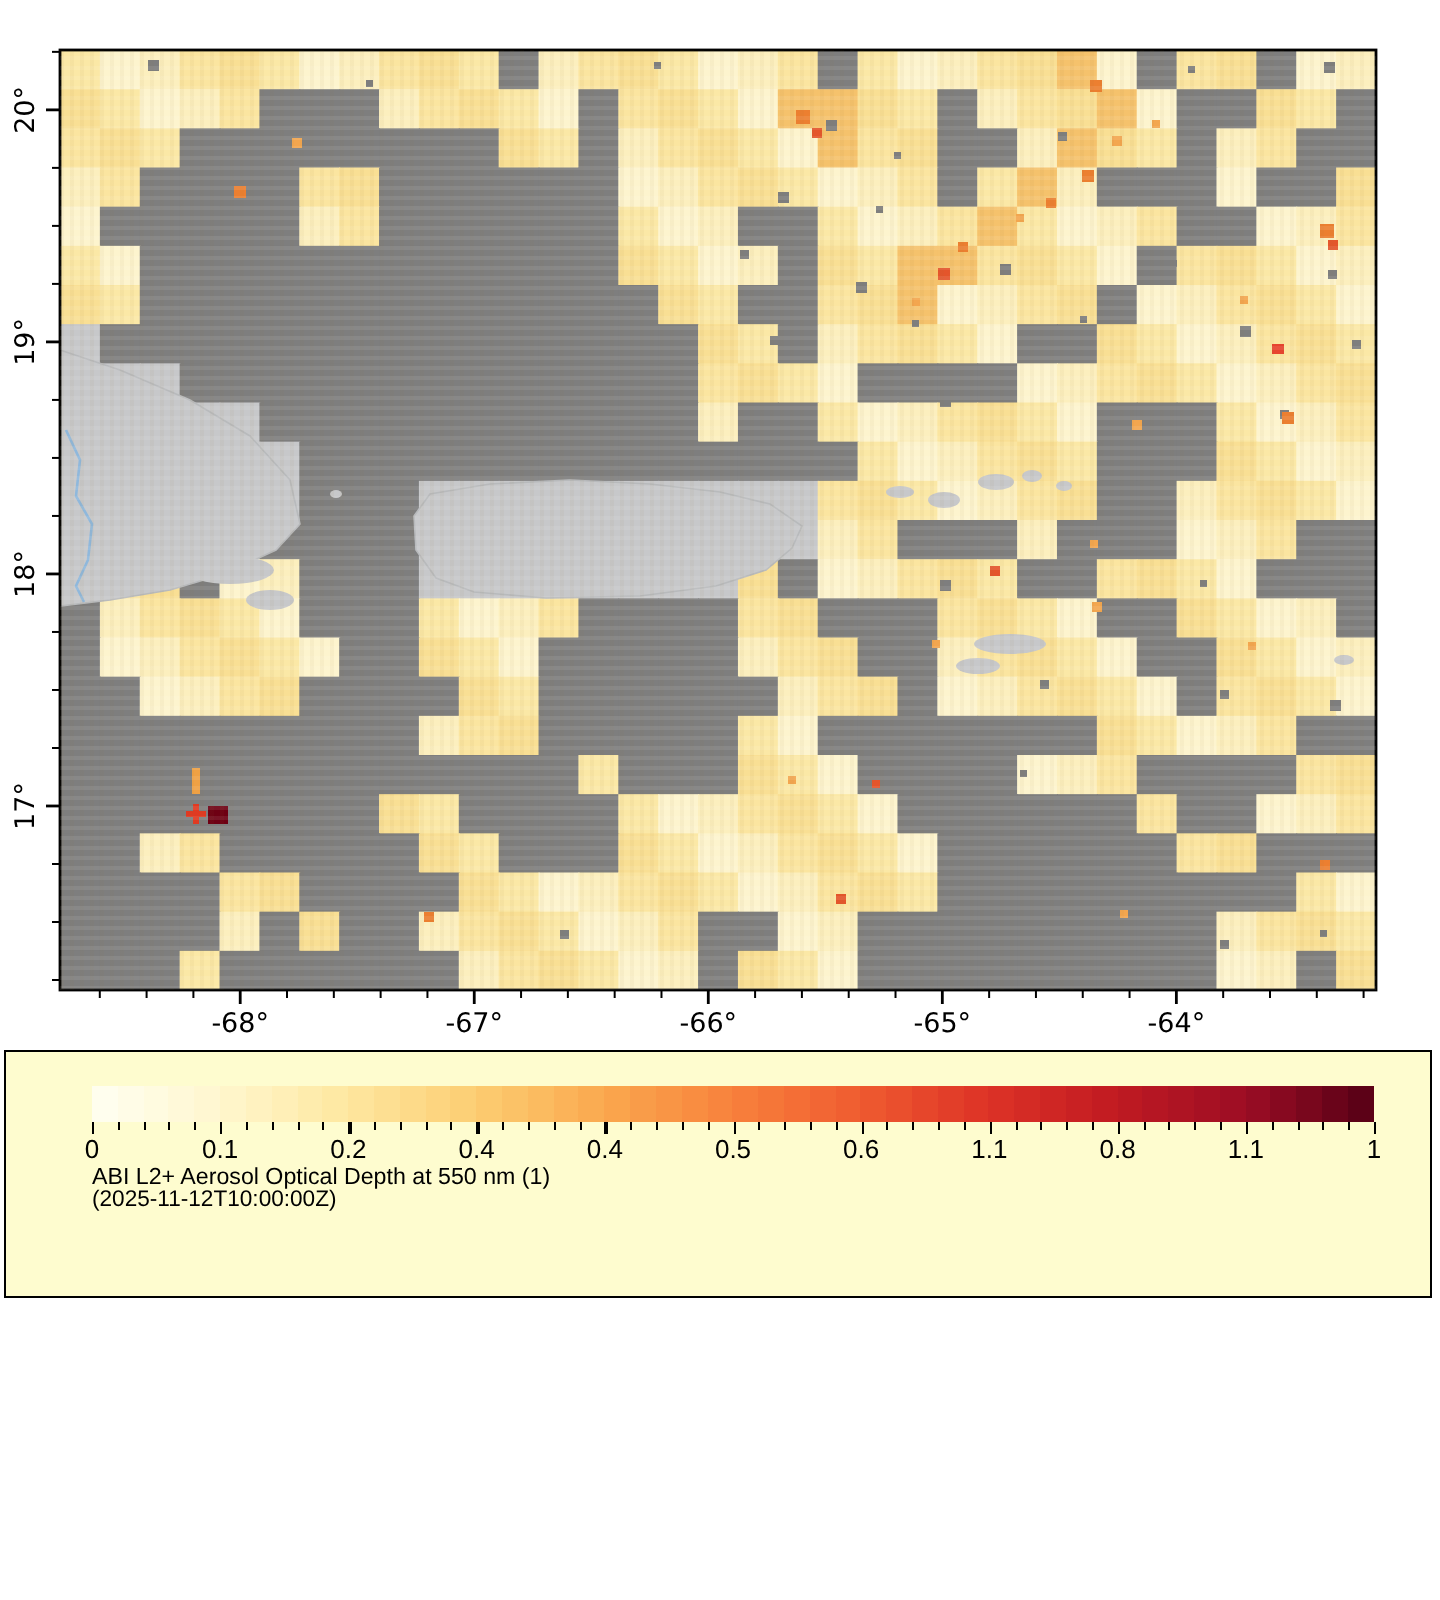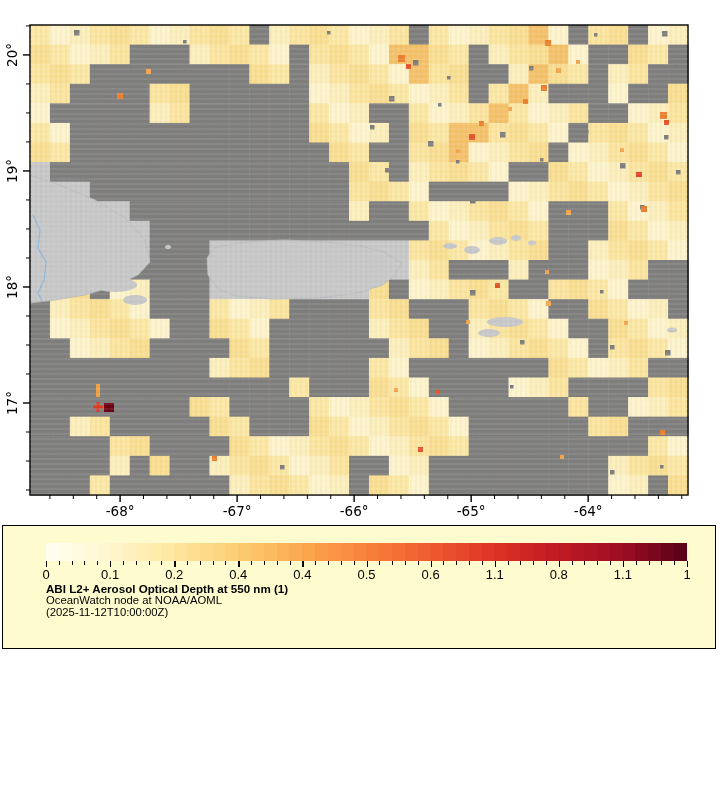--- a/index.html
+++ b/index.html
@@ -11,21 +11,21 @@
       repeating-linear-gradient(0deg, rgba(255,255,255,0.08) 0 2px, rgba(0,0,0,0) 2px 5px),
       repeating-linear-gradient(90deg, rgba(140,110,50,0.05) 0 2px, rgba(0,0,0,0) 2px 5px);
     pointer-events:none;}
   #legend-box{position:absolute;left:2px;top:525px;width:714px;height:124px;
     background:#FEFCCF;border:1.6px solid #000;box-sizing:border-box;}
   #colorbar{position:absolute;left:43px;top:17px;width:641px;height:18px;display:flex;}
   #colorbar .seg{flex:1 1 auto;height:100%;}
   .cb-tick{position:absolute;width:1.4px;background:#000;}
   .cb-label{position:absolute;top:41px;transform:translateX(-50%);font-size:13px;color:#000;}
   #caption{position:absolute;left:43px;top:57px;width:660px;color:#000;}
-  #caption .cap-title{font-size:11.6px;font-weight:bold;line-height:12px;}
+  #caption .cap-title{font-size:11.6px;font-weight:normal;line-height:12px;}
   #caption .cap-line{font-size:11.3px;line-height:11.6px;}
 </style>
 </head>
 <body>
 
 <div id="stage">
   <svg id="map-svg" width="720" height="522">
       <g transform="translate(30,25)">
         <rect x="0.00" y="0.00" width="20.44" height="20.08" fill="#FBE8A6"></rect>
         <rect x="19.94" y="0.00" width="20.44" height="20.08" fill="#FDF4CE"></rect>
@@ -1086,17 +1086,16 @@
         <div class="cb-tick" style="left: 581.44px; top: 35px; height: 3.5px; width: 1px;"></div>
         <div class="cb-tick" style="left: 594.26px; top: 35px; height: 3.5px; width: 1px;"></div>
         <div class="cb-tick" style="left: 607.08px; top: 35px; height: 3.5px; width: 1px;"></div>
         <div class="cb-tick" style="left: 632.72px; top: 35px; height: 3.5px; width: 1px;"></div>
         <div class="cb-tick" style="left: 645.54px; top: 35px; height: 3.5px; width: 1px;"></div>
         <div class="cb-tick" style="left: 658.36px; top: 35px; height: 3.5px; width: 1px;"></div>
         <div class="cb-tick" style="left: 671.18px; top: 35px; height: 3.5px; width: 1px;"></div>
       </div>
     <div id="caption">
       <div class="cap-title">ABI L2+ Aerosol Optical Depth at 550 nm (1)</div>
-      <div class="cap-line">OceanWatch node at NOAA/AOML</div>
       <div class="cap-line">(2025-11-12T10:00:00Z)</div>
     </div>
   </div>
 </div>
 
 </body></html>

